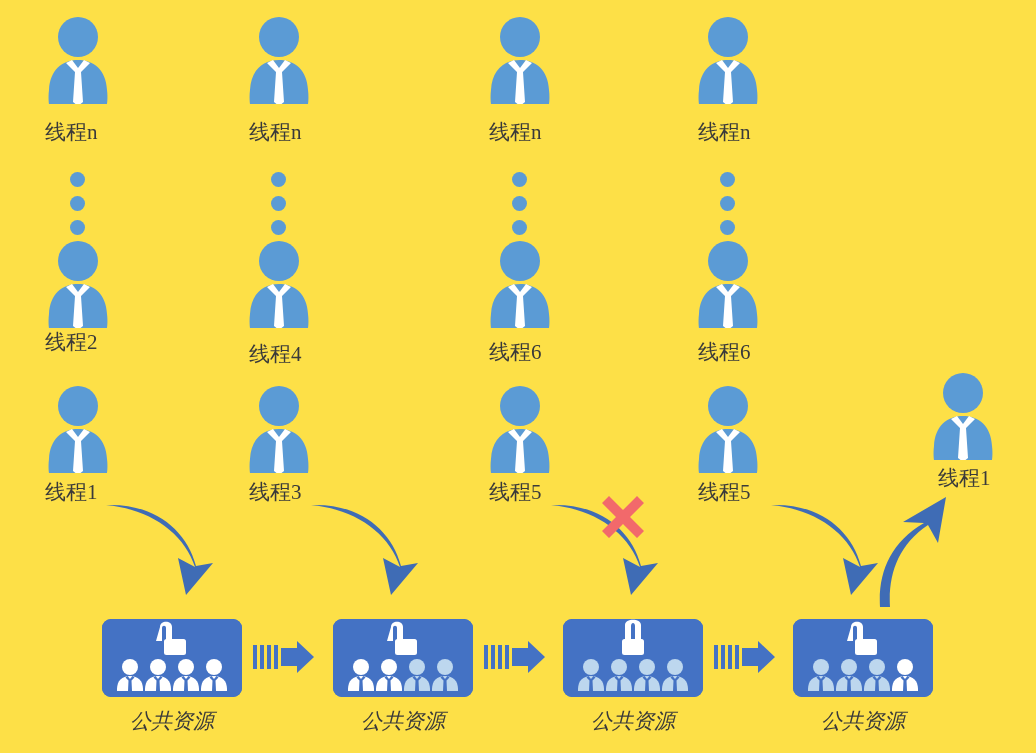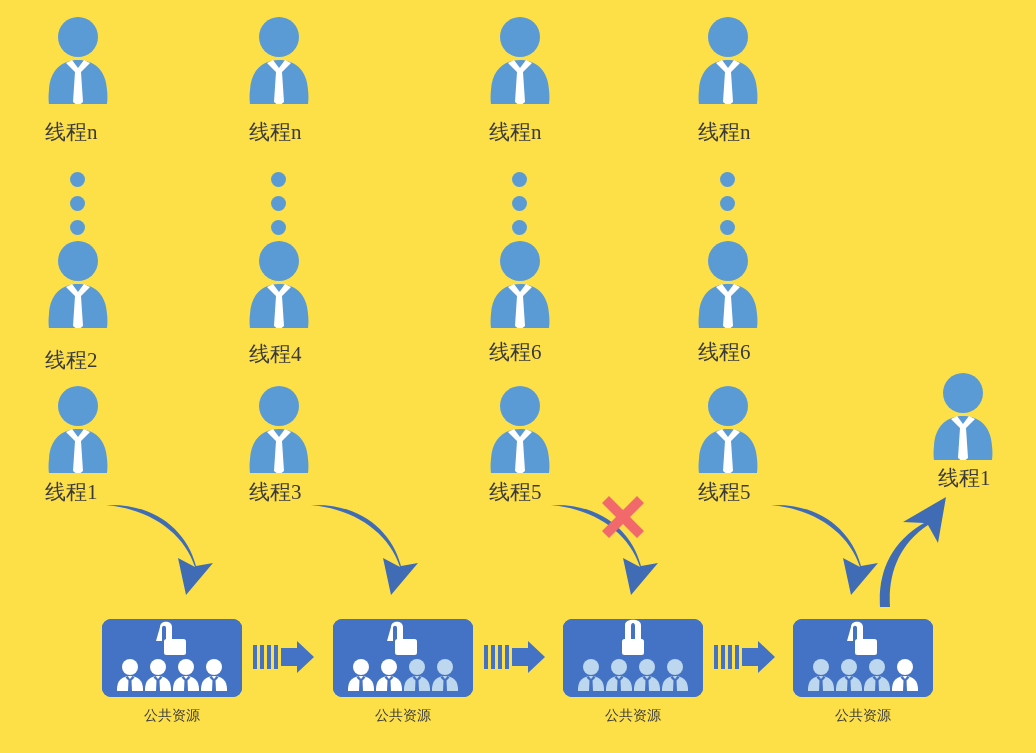--- a/index.html
+++ b/index.html
@@ -56,25 +56,26 @@
     width: 140px;
     height: 78px;
     background: #4472c4;
     border-radius: 9px;
   }
   .res-box svg { display: block; width: 140px; height: 78px; }
 
   .res-label {
     position: absolute;
     font-family: "Liberation Serif", "DejaVu Serif", serif;
-    font-size: 14px;
+    font-size: 21px;
     color: #3a3a3a;
     white-space: nowrap;
     text-align: center;
     width: 140px;
+    font-style: italic;
   }
 
   
   .connector {
     position: absolute;
     width: 62px;
     height: 34px;
   }
   .connector svg { display: block; width: 100%; height: 100%; }
 
@@ -112,21 +113,21 @@
       <i></i>
     </div>
 
   <div class="person" style="left:45px; top:240px;">
     <svg viewBox="0 0 66 88" xmlns="http://www.w3.org/2000/svg">
       <circle cx="33" cy="21" r="20" fill="#5b9bd5"></circle>
       <path d="M33 44 C17 44 5 54 4 74 C3 82 4 88 4 88 L62 88 C62 88 63 82 62 74 C61 54 49 44 33 44 Z" fill="#5b9bd5"></path>
       <path d="M27 44 L33 52 L39 44 L45 47 L36 56 L38 86 L33 90 L28 86 L30 56 L21 47 Z" fill="#ffffff"></path>
     </svg>
   </div>
-  <div class="thread-label" style="left:45px; top:346px;">线程2</div>
+  <div class="thread-label" style="left:45px; top:328px;">线程2</div>
 
   <div class="person" style="left:45px; top:385px;">
     <svg viewBox="0 0 66 88" xmlns="http://www.w3.org/2000/svg">
       <circle cx="33" cy="21" r="20" fill="#5b9bd5"></circle>
       <path d="M33 44 C17 44 5 54 4 74 C3 82 4 88 4 88 L62 88 C62 88 63 82 62 74 C61 54 49 44 33 44 Z" fill="#5b9bd5"></path>
       <path d="M27 44 L33 52 L39 44 L45 47 L36 56 L38 86 L33 90 L28 86 L30 56 L21 47 Z" fill="#ffffff"></path>
     </svg>
   </div>
   <div class="thread-label" style="left:45px; top:478px;">线程1</div>
 

